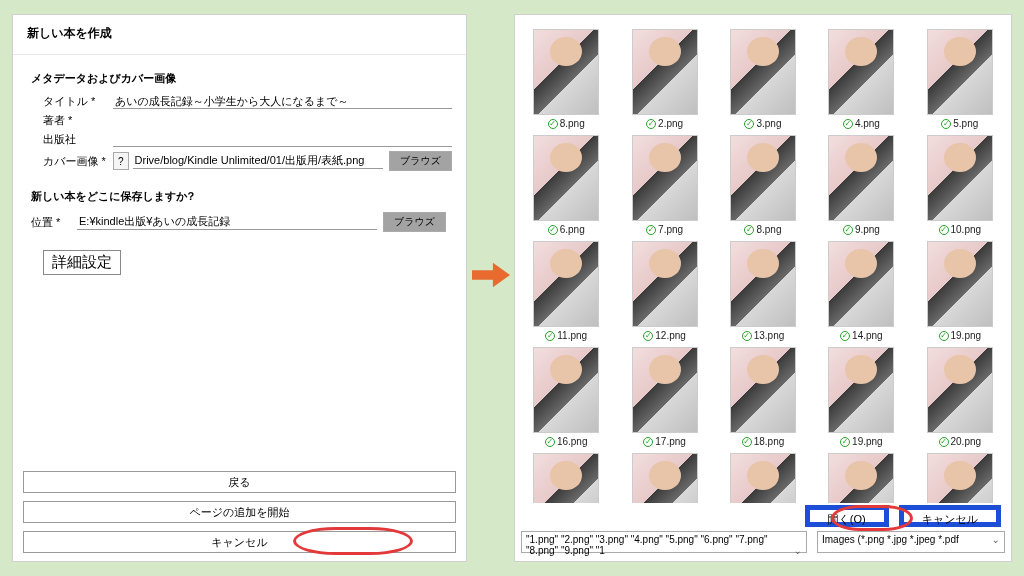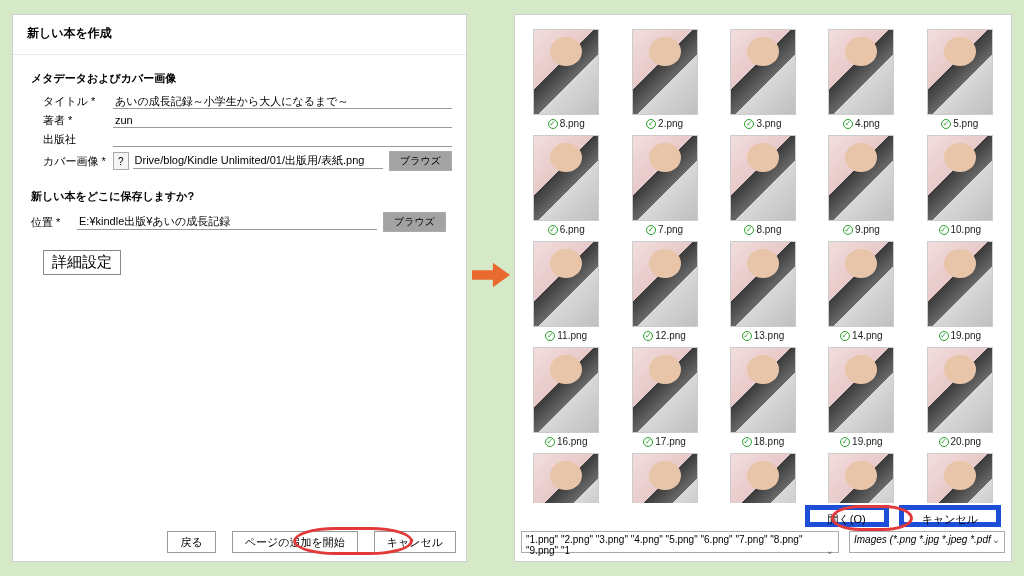--- a/index.html
+++ b/index.html
@@ -73,22 +73,23 @@
     background: #fff;
     padding: 2px 8px;
     margin: 14px 0 0 16px;
     font-size: 15px;
   }
   .dlg-footer {
     position: absolute;
     bottom: 8px; right: 10px; left: 10px;
     display: flex;
     justify-content: flex-end;
-    gap: 16px;
+    gap: 8px;
     padding-top: 8px;
+    flex-direction: column;
   }
   .dlg-footer button {
     border: 1px solid #999;
     background: #fff;
     padding: 2px 12px;
     font-size: 11px;
     height: 22px;
   }
   .highlight-oval {
     border: 3px solid #e23a3a;
@@ -148,21 +149,21 @@
     gap:10px;
   }
   .filename-box, .filter-box {
     border:1px solid #aaa;
     height:22px;
     font-size:10px;
     padding:2px 4px;
     background:#fff;
   }
   .filename-box { flex:1; }
-  .filter-box { width:156px;font-style:italic; }
+  .filter-box { width:188px; }
   .right-btns {
     position:absolute;
     right:10px; bottom:34px;
     display:flex; gap:10px;
   }
   .right-btns button {
     border:5px solid #1d4ed8; background:#fff;
     padding:2px 18px; font-size:11px; height:22px;
   }
   .dropdown-caret::after {
@@ -179,21 +180,20 @@
   <div class="dlg-body">
 
     <div class="section-hdr">メタデータおよびカバー画像</div>
 
     <div class="form-row">
       <label>タイトル *</label>
       <input class="txt" value="あいの成長記録～小学生から大人になるまで～" style="">
     </div>
     <div class="form-row">
       <label>著者 *</label>
-      <input class="txt" value="zun" style="">
     </div>
     <div class="form-row">
       <label>出版社</label>
       <input class="txt" value="" style="">
     </div>
     <div class="form-row">
       <label>カバー画像 *</label>
       <button class="help-btn">?</button>
       <input class="txt" value="Drive/blog/Kindle Unlimited/01/出版用/表紙.png" style="">
       <button class="browse-btn">ブラウズ</button>

